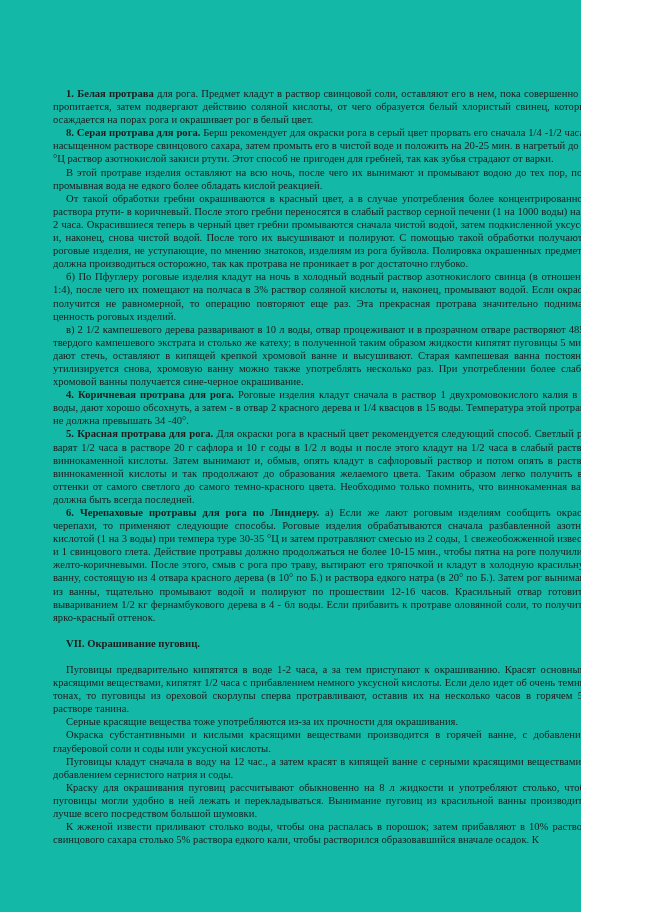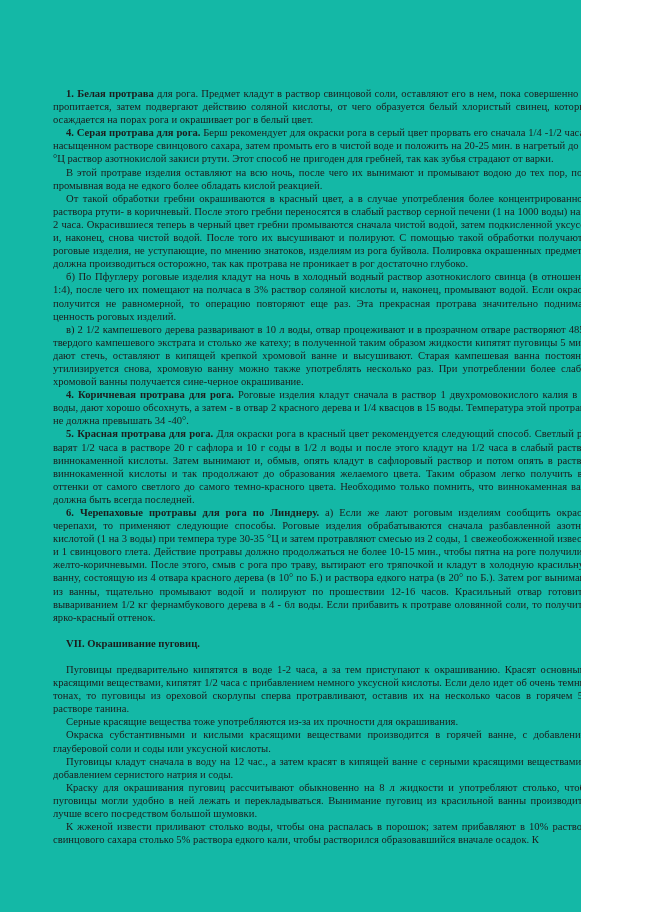--- a/index.html
+++ b/index.html
@@ -38,21 +38,21 @@
   .content b.lead {
     font-weight: bold;
   }
 </style>
 </head>
 <body>
 
 <div class="page">
   <div class="content">
       <p><b class="lead">1. Белая протрава</b> для рога. Предмет кладут в раствор свинцовой соли, оставляют его в нем, пока совершенно не пропитается, затем подвергают действию соляной кислоты, от чего образуется белый хлористый свинец, который осаждается на порах рога и окрашивает рог в белый цвет.</p>
-      <p><b class="lead">4. Серая протрава для рога.</b> Берш рекомендует для окраски рога в серый цвет прорвать его сначала 1/4 -1/2 часа в насыщенном растворе свинцового сахара, затем промыть его в чистой воде и положить на 20-25 мин. в нагретый до 60 °Ц раствор азотнокислой закиси ртути. Этот способ не пригоден для гребней, так как зубья страдают от варки.</p>
+      <p><b class="lead">8. Серая протрава для рога.</b> Берш рекомендует для окраски рога в серый цвет прорвать его сначала 1/4 -1/2 часа в насыщенном растворе свинцового сахара, затем промыть его в чистой воде и положить на 20-25 мин. в нагретый до 60 °Ц раствор азотнокислой закиси ртути. Этот способ не пригоден для гребней, так как зубья страдают от варки.</p>
       <p>В этой протраве изделия оставляют на всю ночь, после чего их вынимают и промывают водою до тех пор, пока промывная вода не едкого более обладать кислой реакцией.</p>
       <p>От такой обработки гребни окрашиваются в красный цвет, а в случае употребления более концентрированного раствора ртути- в коричневый. После этого гребни переносятся в слабый раствор серной печени (1 на 1000 воды) на 1-2 часа. Окрасившиеся теперь в черный цвет гребни промываются сначала чистой водой, затем подкисленной уксусом и, наконец, снова чистой водой. После того их высушивают и полируют. С помощью такой обработки получаются роговые изделия, не уступающие, по мнению знатоков, изделиям из рога буйвола. Полировка окрашенных предметов должна производиться осторожно, так как протрава не проникает в рог достаточно глубоко.</p>
       <p>б) По Пфуглеру роговые изделия кладут на ночь в холодный водный раствор азотнокислого свинца (в отношении 1:4), после чего их помещают на полчаса в 3% раствор соляной кислоты и, наконец, промывают водой. Если окраска получится не равномерной, то операцию повторяют еще раз. Эта прекрасная протрава значительно поднимает ценность роговых изделий.</p>
       <p>в) 2 1/2 кампешевого дерева разваривают в 10 л воды, отвар процеживают и в прозрачном отваре растворяют 485 г твердого кампешевого экстрата и столько же катеху; в полученной таким образом жидкости кипятят пуговицы 5 мин., дают стечь, оставляют в кипящей крепкой хромовой ванне и высушивают. Старая кампешевая ванна постоянно утилизируется снова, хромовую ванну можно также употреблять несколько раз. При употреблении более слабой хромовой ванны получается сине-черное окрашивание.</p>
       <p><b class="lead">4. Коричневая протрава для рога.</b> Роговые изделия кладут сначала в раствор 1 двухромовокислого калия в 10 воды, дают хорошо обсохнуть, а затем - в отвар 2 красного дерева и 1/4 квасцов в 15 воды. Температура этой протравы не должна превышать 34 -40°.</p>
       <p><b class="lead">5. Красная протрава для рога.</b> Для окраски рога в красный цвет рекомендуется следующий способ. Светлый рог варят 1/2 часа в растворе 20 г сафлора и 10 г соды в 1/2 л воды и после этого кладут на 1/2 часа в слабый раствор виннокаменной кислоты. Затем вынимают и, обмыв, опять кладут в сафлоровый раствор и потом опять в раствор виннокаменной кислоты и так продолжают до образования желаемого цвета. Таким образом легко получить все оттенки от самого светлого до самого темно-красного цвета. Необходимо только помнить, что виннокаменная ванн должна быть всегда последней.</p>
       <p><b class="lead">6. Черепаховые протравы для рога по Линднеру.</b> а) Если же лают роговым изделиям сообщить окраску черепахи, то применяют следующие способы. Роговые изделия обрабатываются сначала разбавленной азотной кислотой (1 на 3 воды) при темпера туре 30-35 °Ц и затем протравляют смесью из 2 соды, 1 свежеобожженной извести и 1 свинцового глета. Действие протравы должно продолжаться не более 10-15 мин., чтобы пятна на роге получились желто-коричневыми. После этого, смыв с рога про траву, вытирают его тряпочкой и кладут в холодную красильную ванну, состоящую из 4 отвара красного дерева (в 10° по Б.) и раствора едкого натра (в 20° по Б.). Затем рог вынимают из ванны, тщательно промывают водой и полируют по прошествии 12-16 часов. Красильный отвар готовится вывариванием 1/2 кг фернамбукового дерева в 4 - 6л воды. Если прибавить к протраве оловянной соли, то получится ярко-красный оттенок.</p>
       <p class="heading">VII. Окрашивание пуговиц.</p>
       <p>Пуговицы предварительно кипятятся в воде 1-2 часа, а за тем приступают к окрашиванию. Красят основными красящими веществами, кипятят 1/2 часа с прибавлением немного уксусной кислоты. Если дело идет об очень темных тонах, то пуговицы из ореховой скорлупы сперва протравливают, оставив их на несколько часов в горячем 5% растворе танина.</p>
       <p>Серные красящие вещества тоже употребляются из-за их прочности для окрашивания.</p>

